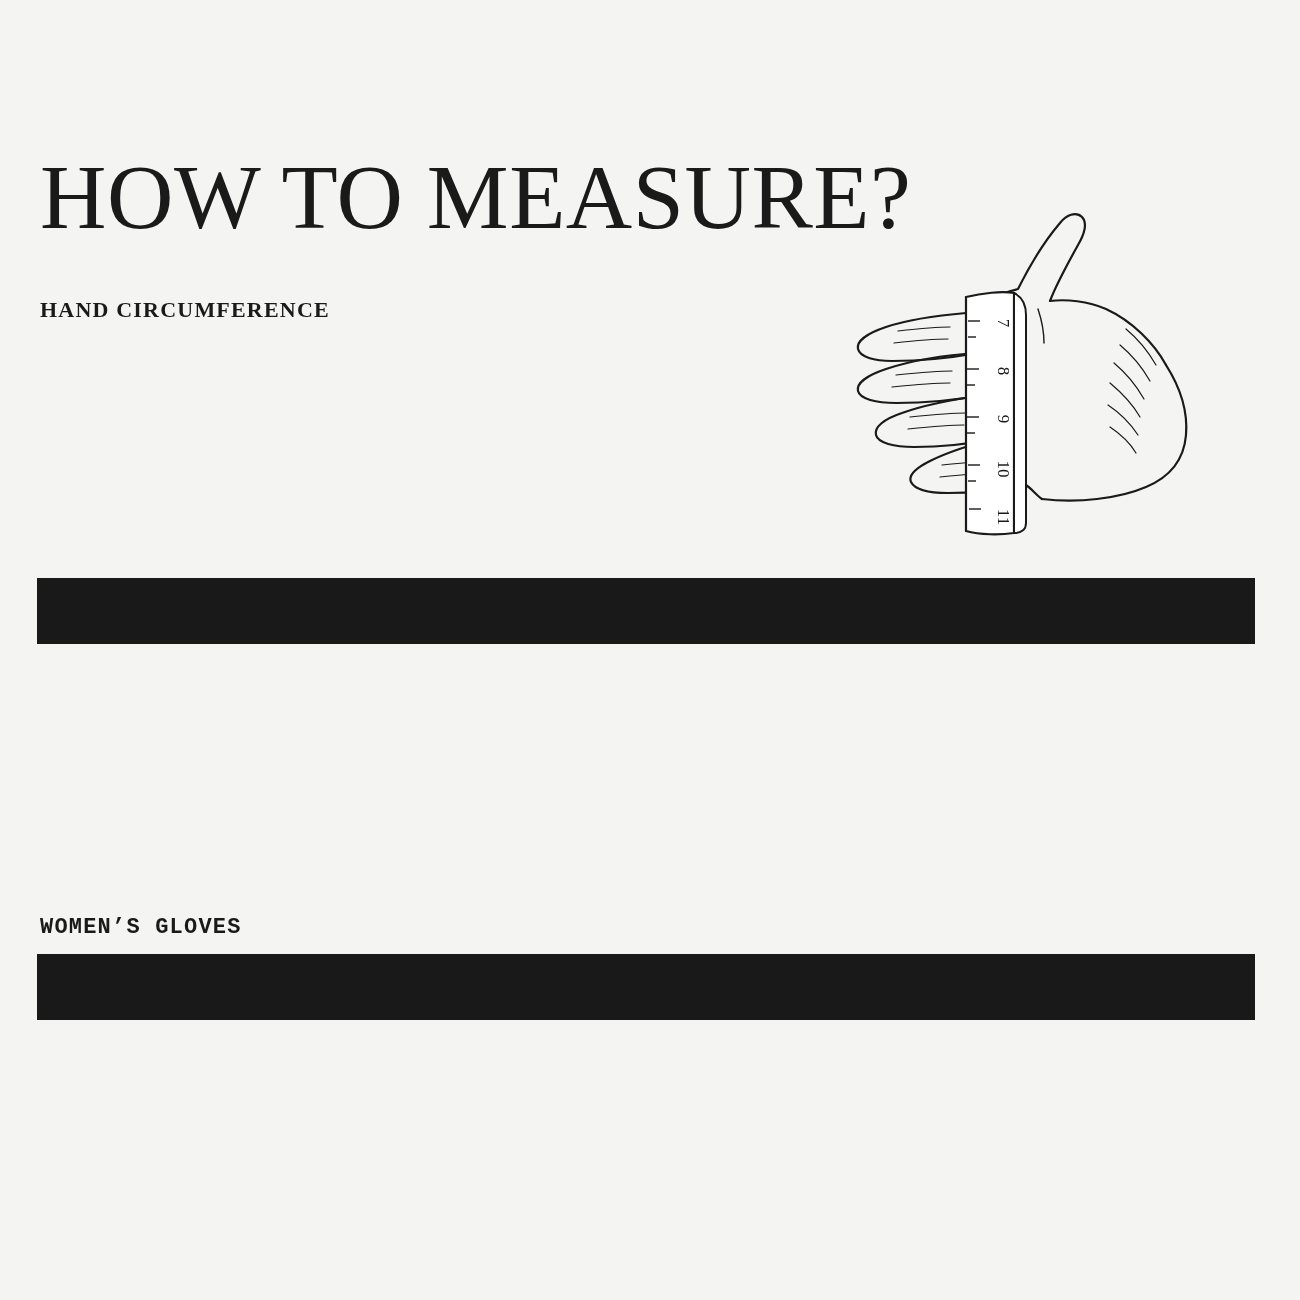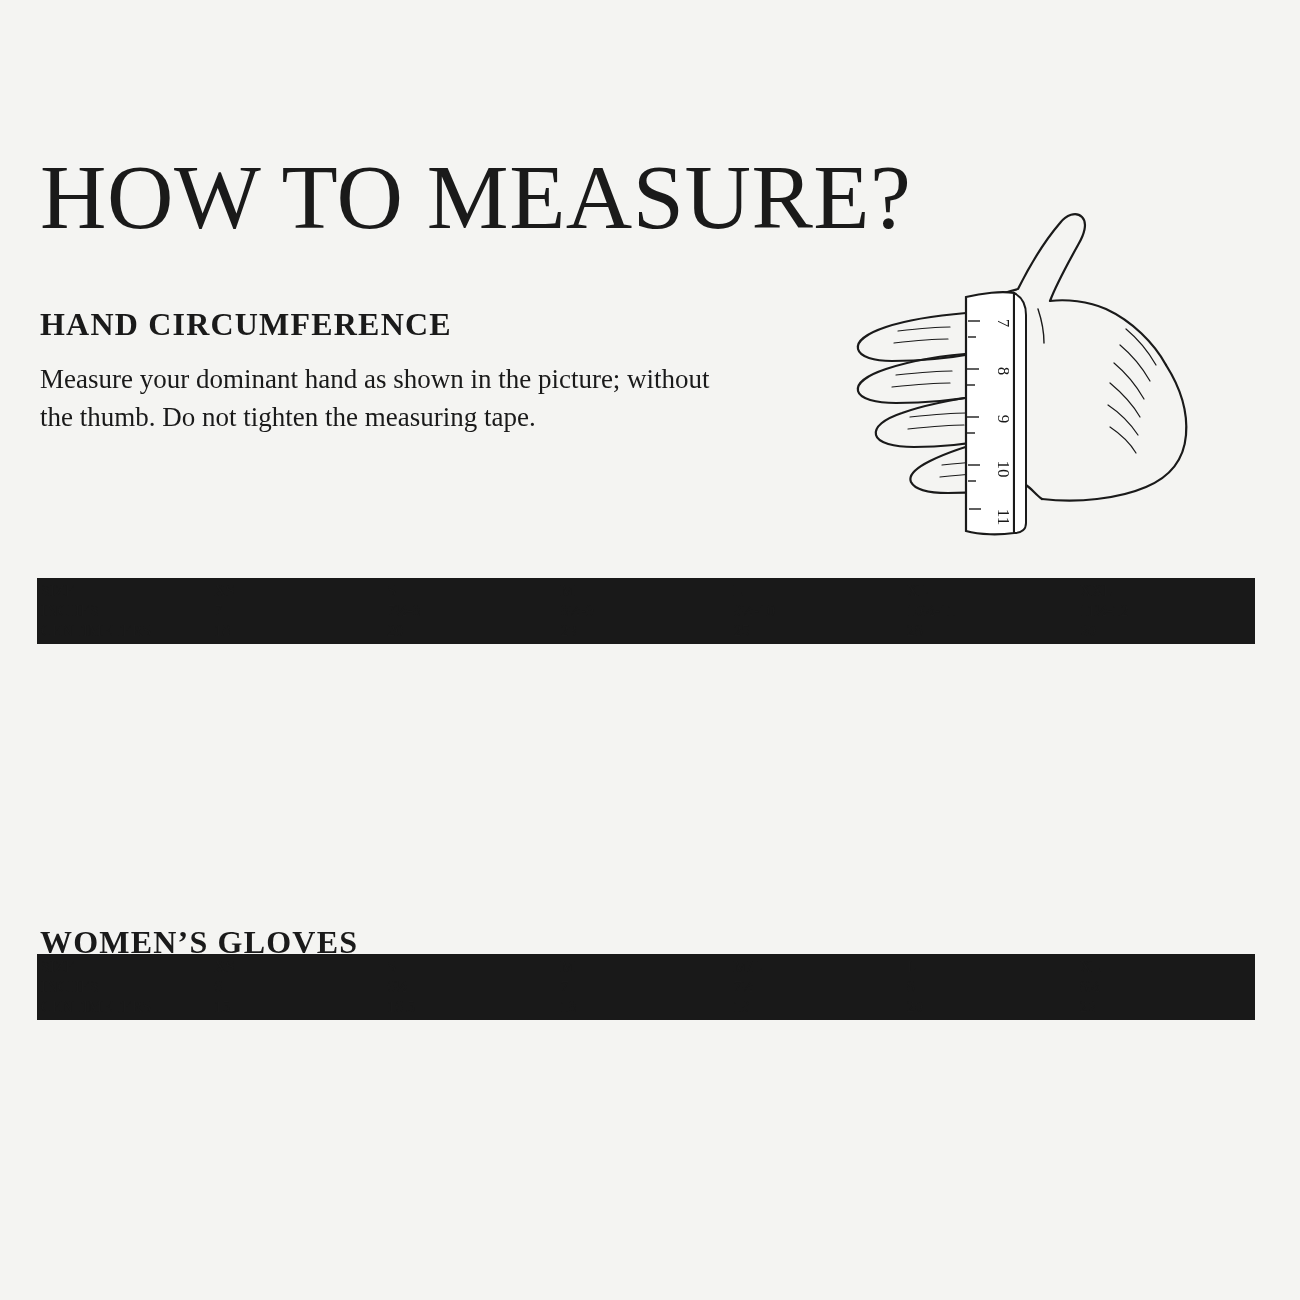--- a/index.html
+++ b/index.html
@@ -31,39 +31,39 @@
     line-height: 1;
     letter-spacing: 0.5px;
     font-weight: 400;
     font-family: "Liberation Serif", serif;
     white-space: nowrap;
   }
 
   
   .section-head {
     position: absolute;
-    font-size: 32px;
+    font-size: 22px;
     font-weight: 700;
     letter-spacing: 1.2px;
     font-family: "Liberation Serif", serif;
   }
   #hand-circ-head { left: 40px; top: 262px; }
 
   .body-copy {
     position: absolute;
     left: 40px;
     top: 316px;
     width: 700px;
     font-size: 27px;
     line-height: 1.42;
     font-family: "Liberation Serif", serif;
   }
 
   #mens-head   { left: 40px; top: 496px; }
-  #womens-head { left: 40px; top: 880px; }
+  #womens-head { left: 40px; top: 880px; font-family: Liberation Mono, monospace; }
 
   
   .table-frame {
     position: absolute;
     background: #191919;
     padding: 3px;
     box-sizing: border-box;
   }
   #mens-frame   { left: 37px; top: 561px; width: 1218px; }
   #womens-frame { left: 37px; top: 937px; width: 1218px; }
@@ -80,21 +80,20 @@
 </style>
 </head>
 <body>
 
 <div class="page">
 
   <h1 class="title">HOW TO MEASURE?</h1>
 
   <h2 class="section-head" id="hand-circ-head">HAND CIRCUMFERENCE</h2>
 
-  <p class="body-copy">Measure your dominant hand as shown in the picture; without the thumb. Do not tighten the measuring tape.</p>
 
   <div class="hand-illustration">
     <svg viewBox="0 0 470 350" width="470" height="350">
       <g fill="none" stroke="#1a1a1a" stroke-width="2.2" stroke-linecap="round" stroke-linejoin="round">
 
         <path d="M196,116 C210,104 232,96 248,92 C262,64 278,40 290,26 C296,18 306,14 312,20 C318,26 314,38 308,48 C298,66 286,88 280,104 C296,102 318,104 336,112 C362,124 384,146 396,168"></path>
 
         <path d="M396,168 C410,190 418,214 416,238 C414,262 400,280 376,290 C348,302 308,306 272,302"></path>
 
         <path d="M196,116 C172,118 140,122 116,130 C98,136 86,144 88,152 C90,160 104,164 122,164 C152,164 186,160 208,156"></path>

